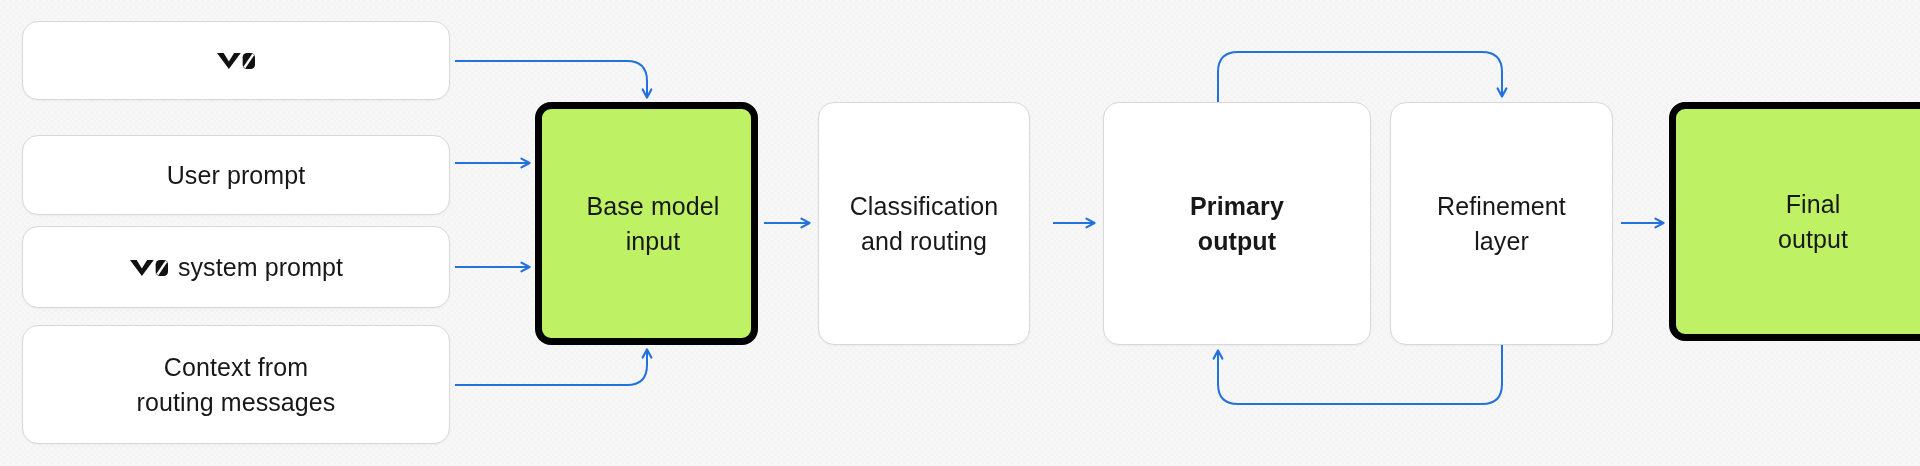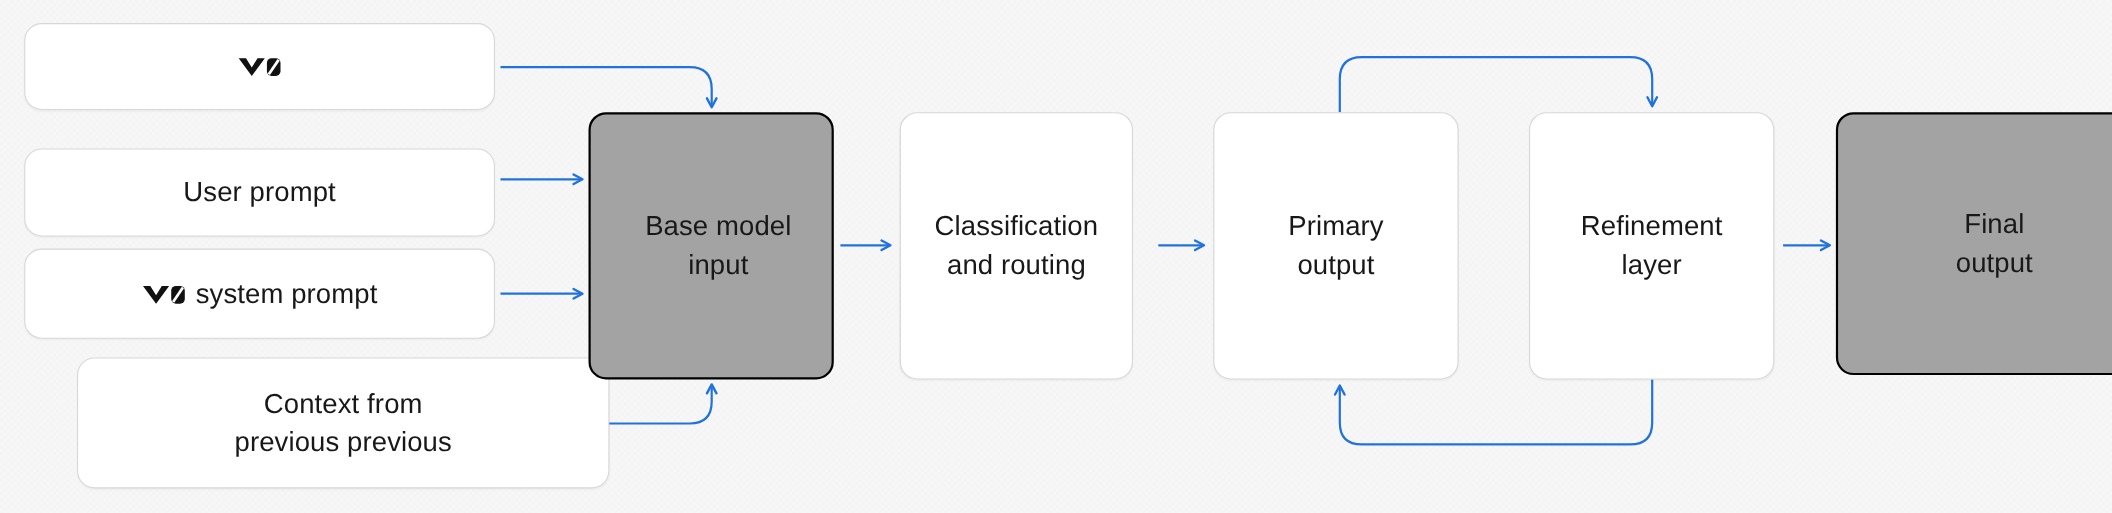--- a/index.html
+++ b/index.html
@@ -12,21 +12,21 @@
     background-size:6px 6px;background-position:0 0,3px 3px;
     font-family:"Liberation Sans", sans-serif;
   }
   .node{
     position:absolute;box-sizing:border-box;
     display:flex;flex-direction:column;align-items:center;justify-content:center;
     border-radius:16px;text-align:center;
     font-size:25px;line-height:35px;color:#181818;letter-spacing:.1px;
   }
   .plain{background:#ffffff;border:1px solid #d8d8d8;box-shadow:0 1px 2px rgba(0,0,0,.04);}
-  .hl{background:#a3a3a3;border:2px solid #000000;padding-left:13px;}
+  .hl{background:#bef264;border:7px solid #000000;padding-left:13px;}
   .row{display:flex;align-items:center;justify-content:center;gap:9px;}
   .v0logo{flex:0 0 auto;display:block;}
   svg.overlay{position:absolute;left:0;top:0;pointer-events:none;}
   .line{display:block;}
 </style>
 </head>
 <body>
 
 <svg class="overlay" width="1920" height="466" viewBox="0 0 1920 466">
   <defs>
@@ -65,36 +65,36 @@
   <span class="row">
     <svg class="v0logo" width="40" height="19" viewBox="0 0 40 20">
       <polygon points="0,2 7,2 12.5,11 18,2 25,2 12.5,19" fill="#111"></polygon>
       <rect x="27" y="2" width="13" height="17" rx="4.5" fill="#111"></rect>
       <line x1="38.2" y1="3.6" x2="28.8" y2="17.4" stroke="#fff" stroke-width="2.6"></line>
     </svg>
     <span class="line">system prompt</span>
   </span>
 </div>
 
-<div class="node plain" style="left:22px;top:325px;width:484px;height:119px;margin-left:48px;">
+<div class="node plain" style="left:22px;top:325px;width:428px;height:119px;">
   <span class="line">Context from</span>
-  <span class="line">previous previous</span>
+  <span class="line">routing messages</span>
 </div>
 
 <div class="node hl" style="left:535px;top:102px;width:223px;height:243px;">
   <span class="line">Base model</span>
   <span class="line">input</span>
 </div>
 
 <div class="node plain" style="left:818px;top:102px;width:212px;height:243px;">
   <span class="line">Classification</span>
   <span class="line">and routing</span>
 </div>
 
-<div class="node plain" style="left:1103px;top:102px;width:223px;height:243px;">
+<div class="node plain" style="left:1103px;top:102px;width:268px;height:243px;font-weight:bold;">
   <span class="line">Primary</span>
   <span class="line">output</span>
 </div>
 
 <div class="node plain" style="left:1390px;top:102px;width:223px;height:243px;">
   <span class="line">Refinement</span>
   <span class="line">layer</span>
 </div>
 
 <div class="node hl" style="left:1669px;top:102px;width:275px;height:239px;">

